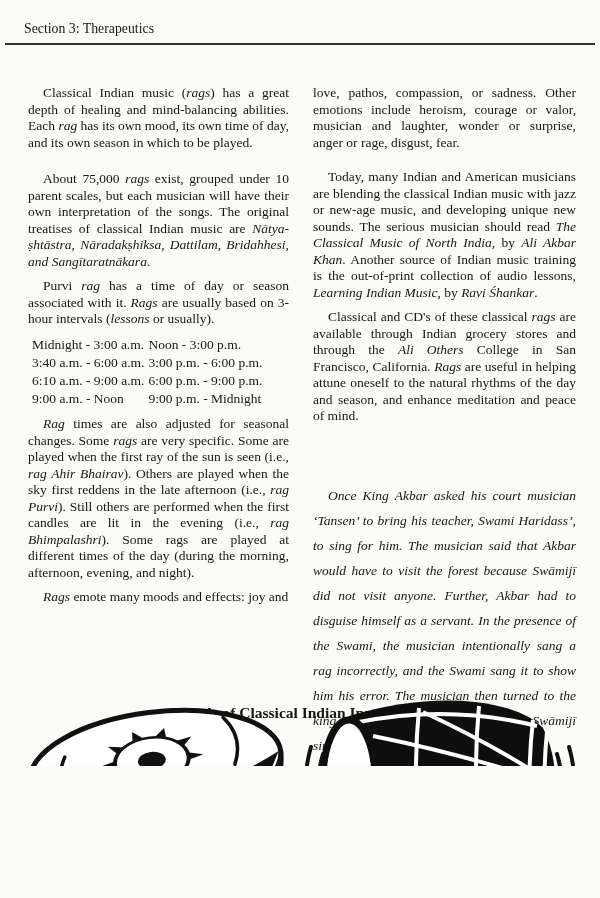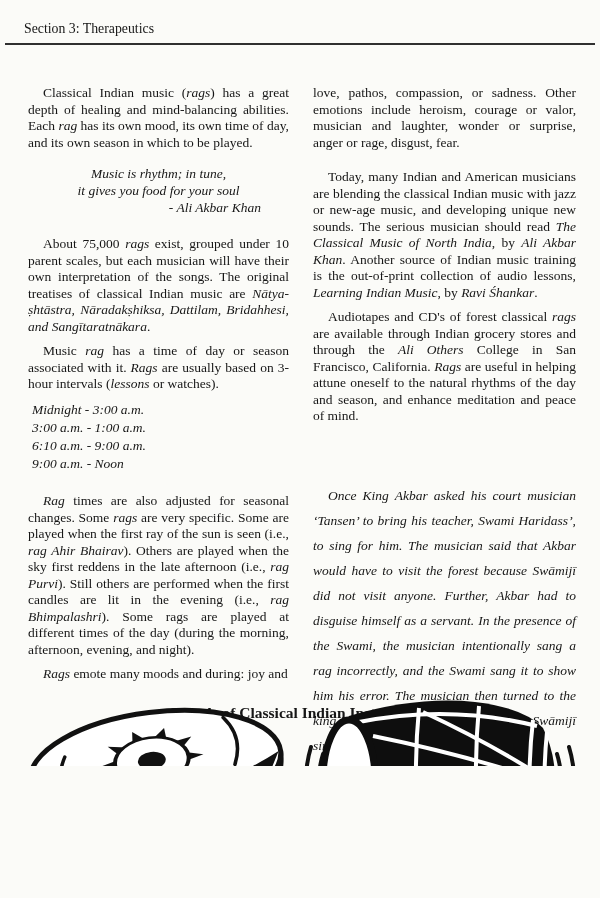--- a/index.html
+++ b/index.html
@@ -10,21 +10,21 @@
   .rule{position:absolute;top:43px;left:5px;right:5px;height:2px;background:#303030;}
   .col{position:absolute;top:77px;font-size:13.5px;line-height:16.5px;text-align:justify;}
   #leftcol{left:20px;width:277px;}
   #rightcol{left:305px;width:279px;}
   .col p{margin:8px;text-indent:15px;}
   .col p.noindent{text-indent:0;}
   .quote{font-style:italic;text-align:center;margin:14px 0 0 0;line-height:17px;}
   .quote .attr{text-align:right;padding-right:36px;}
   .mt20{margin-top:20px !important;}
   .mt18{margin-top:18px !important;}
-  .sched{margin:8px 0 20px 12px;display:flex;gap:4px;line-height:18.2px;text-align:left;font-style:italic;}
+  .sched{margin:8px 0 8px 12px;display:flex;gap:4px;line-height:18.2px;text-align:left;}
   .sched .scol div{white-space:nowrap;}
   .story{font-style:italic;margin-top:58px !important;line-height:25px;}
   .fig-h{position:absolute;top:667px;left:0;right:0;text-align:center;
          font-weight:bold;font-size:15.5px;margin-top:37px;}
   .tamb{position:absolute;left:12px;top:700px;}
   .dhol{position:absolute;left:297px;top:692px;}
   .wreath{position:absolute;left:270px;top:840px;}
   .pgnum{position:absolute;left:270px;top:854px;width:58px;text-align:center;
          font-size:13px;text-decoration:underline;}
 </style>
@@ -33,43 +33,44 @@
 
 <div class="page">
 
   <div class="hdr">
     <span>Section 3: Therapeutics</span>
   </div>
   <div class="rule"></div>
 
   <div class="col" id="leftcol">
     <p><span>Classical Indian music (</span><i>rags</i><span>) has a great depth of healing and mind-balancing abilities. Each </span><i>rag</i><span> has its own mood, its own time of day, and its own season in which to be played.</span></p>
-    <div class="quote">
-      <div>Music is rhythm; in tune,</div>
-      <div>it gives you food for your soul</div>
-      <div class="attr">- Ali Akbar Khan</div>
-    </div>
     <p class="mt20"><span>About 75,000 </span><i>rags</i><span> exist, grouped under 10 parent scales, but each musician will have their own interpretation of the songs. The original treatises of classical Indian music are </span><i>Nātya-ṣhtāstra, Nāradakṣhiksa, Dattilam, Bridahhesi, and Sangītaratnākara</i><span>.</span></p>
-    <p><span>Music </span><i>rag</i><span> has a time of day or season associated with it. </span><i>Rags</i><span> are usually based on 3-hour intervals (</span><i>lessons</i><span> or watches).</span></p>
+    <p><span>Purvi </span><i>rag</i><span> has a time of day or season associated with it. </span><i>Rags</i><span> are usually based on 3-hour intervals (</span><i>lessons</i><span> or usually).</span></p>
     <div class="sched">
       <div class="scol">
         <div>Midnight - 3:00 a.m.</div>
-        <div>3:00 a.m. - 1:00 a.m.</div>
+        <div>3:40 a.m. - 6:00 a.m.</div>
         <div>6:10 a.m. - 9:00 a.m.</div>
         <div>9:00 a.m. - Noon</div>
       </div>
+      <div class="scol">
+        <div>Noon - 3:00 p.m.</div>
+        <div>3:00 p.m. - 6:00 p.m.</div>
+        <div>6:00 p.m. - 9:00 p.m.</div>
+        <div>9:00 p.m. - Midnight</div>
+      </div>
     </div>
     <p><i>Rag</i><span> times are also adjusted for seasonal changes. Some </span><i>rags</i><span> are very specific. Some are played when the first ray of the sun is seen (i.e., </span><i>rag Ahir Bhairav</i><span>). Others are played when the sky first reddens in the late afternoon (i.e., </span><i>rag Purvi</i><span>). Still others are performed when the first candles are lit in the evening (i.e., </span><i>rag Bhimpalashri</i><span>). Some rags are played at different times of the day (during the morning, afternoon, evening, and night).</span></p>
-    <p><i>Rags</i><span> emote many moods and during: joy and</span></p>
+    <p><i>Rags</i><span> emote many moods and effects: joy and</span></p>
   </div>
 
   <div class="col" id="rightcol">
     <p class="noindent"><span>love, pathos, compassion, or sadness. Other emotions include heroism, courage or valor, musician and laughter, wonder or surprise, anger or rage, disgust, fear.</span></p>
     <p class="mt18"><span>Today, many Indian and American musicians are blending the classical Indian music with jazz or new-age music, and developing unique new sounds. The serious musician should read </span><i>The Classical Music of North India</i><span>, by </span><i>Ali Akbar Khan</i><span>. Another source of Indian music training is the out-of-print collection of audio lessons, </span><i>Learning Indian Music</i><span>, by </span><i>Ravi Śhankar</i><span>.</span></p>
-    <p><span>Audiotapes and CD's of forest classical </span><i>rags</i><span> are available through Indian grocery stores and through the </span><i>Ali Others</i><span> College in San Francisco, California. </span><i>Rags</i><span> are useful in helping attune oneself to the natural rhythms of the day and season, and enhance meditation and peace of mind.</span></p>
+    <p><span>Classical and CD's of these classical </span><i>rags</i><span> are available through Indian grocery stores and through the </span><i>Ali Others</i><span> College in San Francisco, California. </span><i>Rags</i><span> are useful in helping attune oneself to the natural rhythms of the day and season, and enhance meditation and peace of mind.</span></p>
     <p class="story">Once King Akbar asked his court musician ‘Tansen’ to bring his teacher, Swami Haridass’, to sing for him. The musician said that Akbar would have to visit the forest because Swāmijī did not visit anyone. Further, Akbar had to disguise himself as a servant. In the presence of the Swami, the musician intentionally sang a rag incorrectly, and the Swami sang it to show him his error. The musician then turned to the king and said, “I sing for men, but Swāmijī sings only for God.”</p>
   </div>
 
   <div class="fig-h">Sample of Classical Indian Instruments</div>
 
   <svg class="tamb" width="290" height="160" viewBox="0 0 290 160">
     <g transform="rotate(-7 145 78)">
 
       <path d="M19,66 C19,122 82,150 145,150 C208,150 271,120 271,66" fill="#fff" stroke="#111" stroke-width="5"></path>
 

